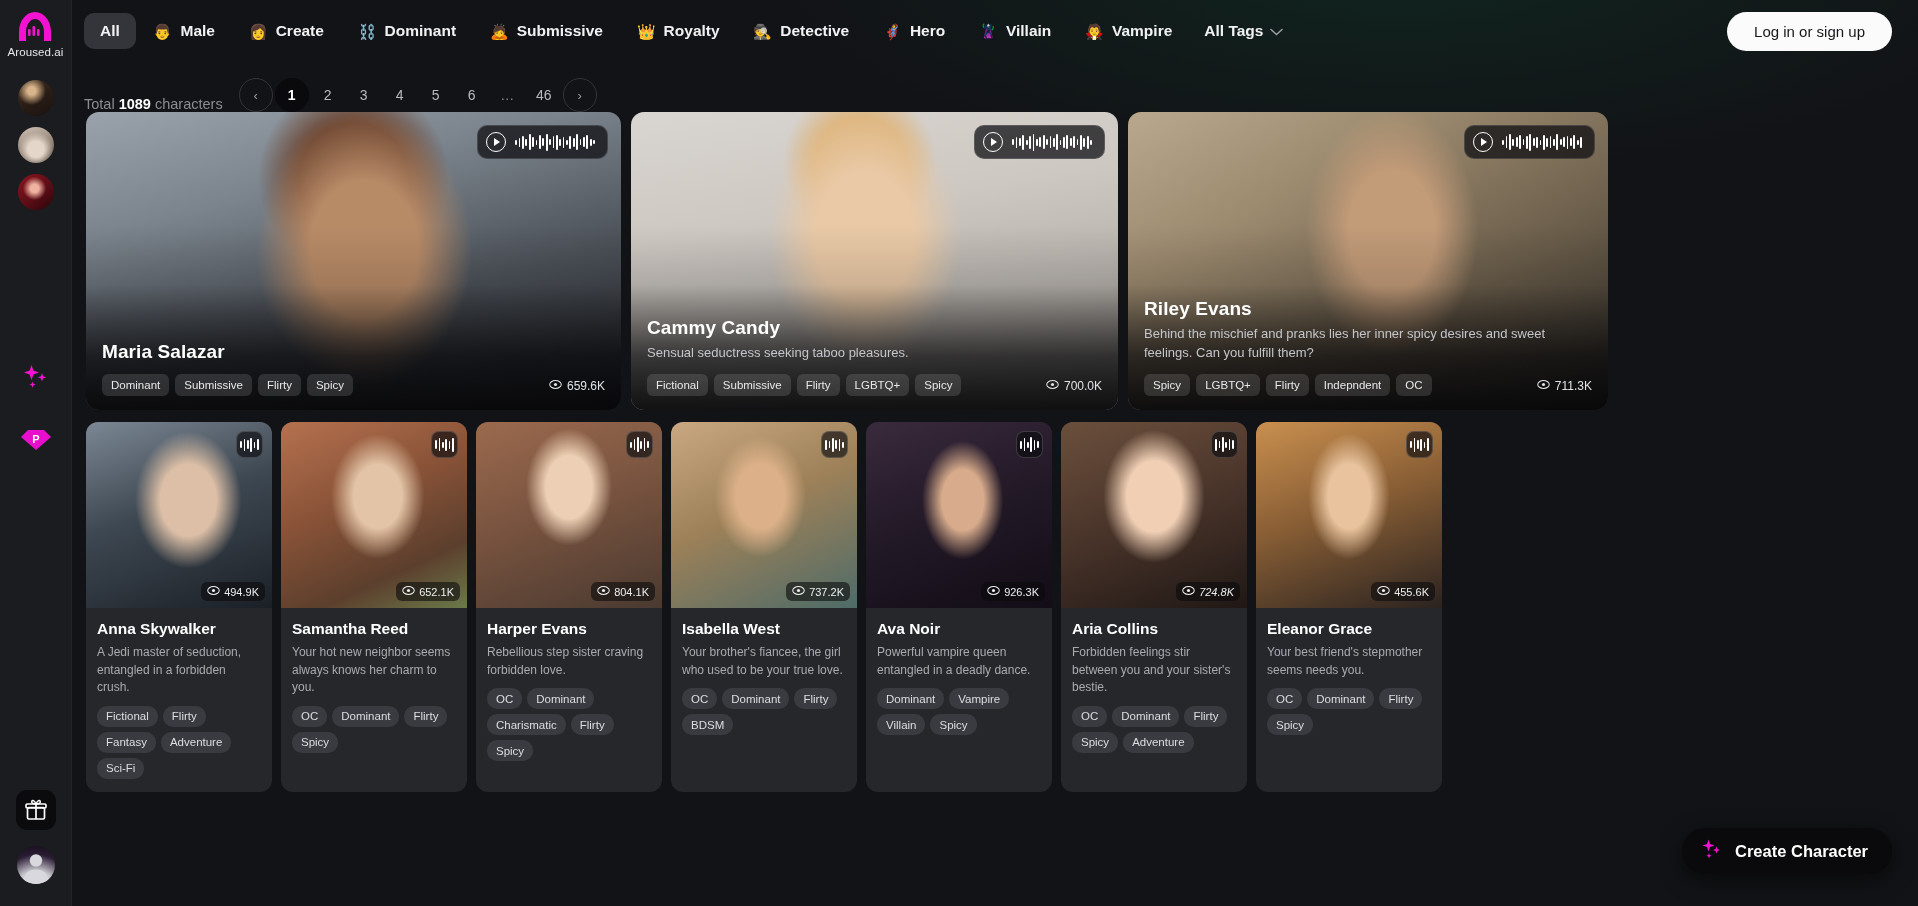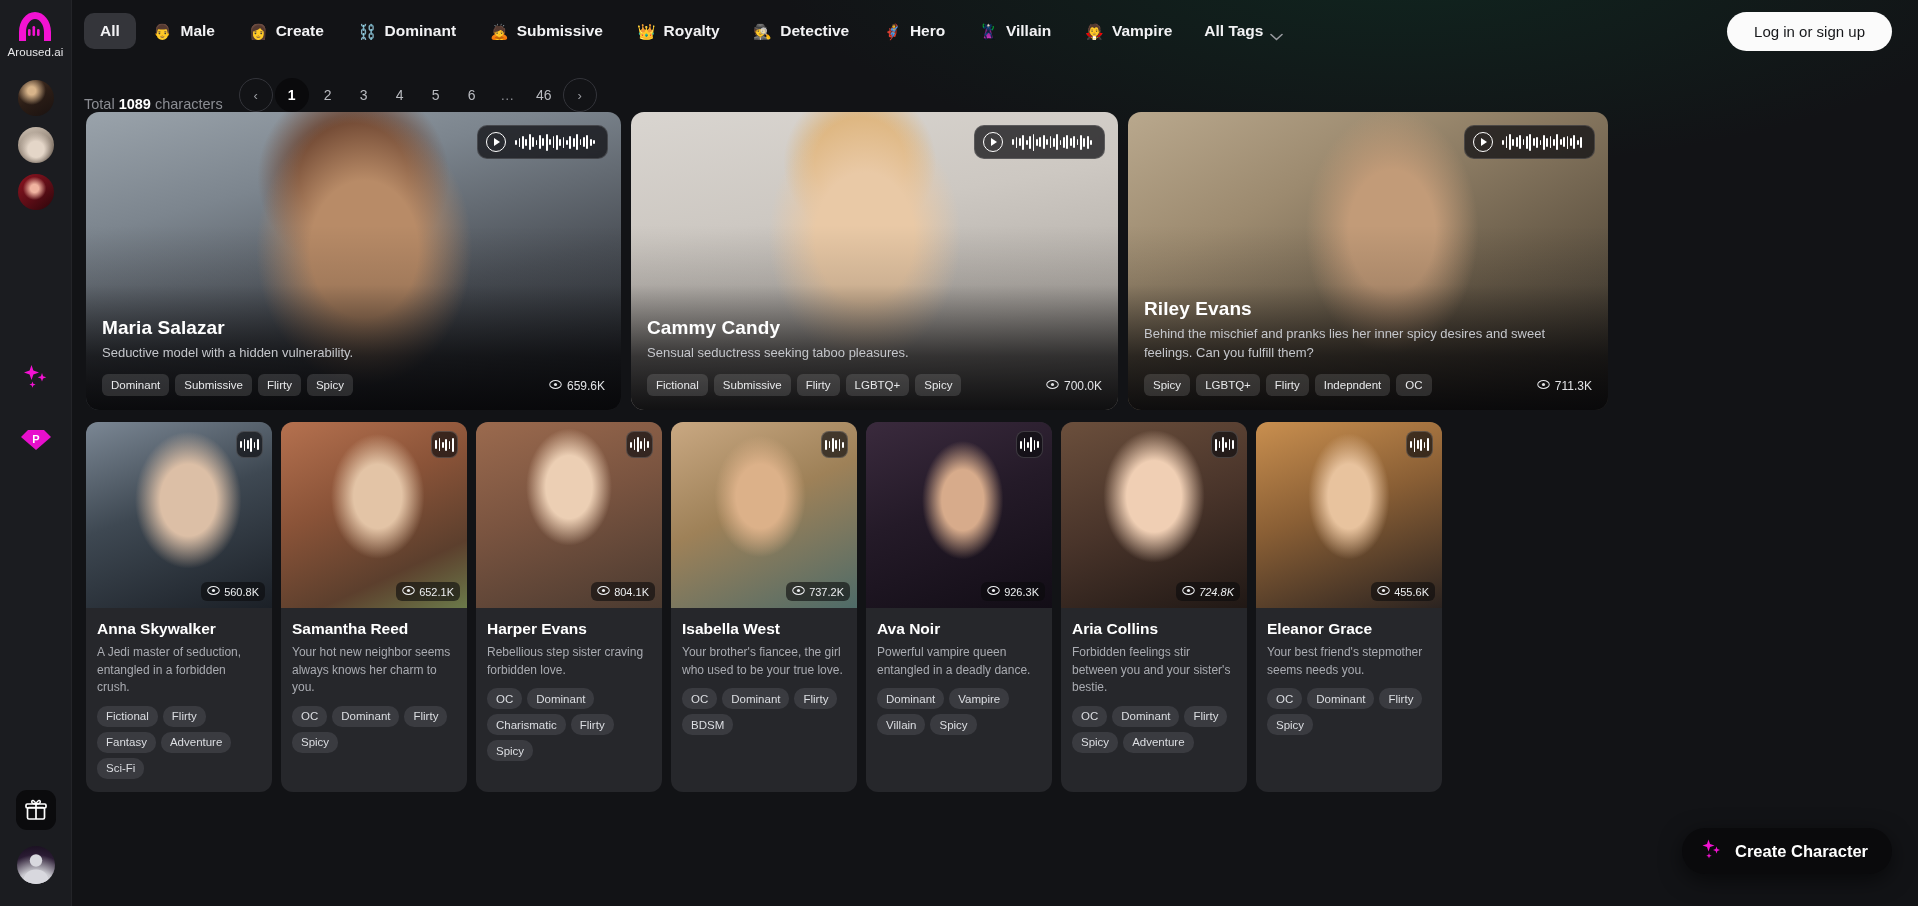--- a/index.html
+++ b/index.html
@@ -58,21 +58,21 @@
   
   .topnav { height: 62px; display: flex; align-items: center; padding: 0 18px 0 12px; position: relative; }
   .tabs { display: flex; align-items: center; gap: 2px; }
   .tab {
     display: flex; align-items: center; gap: 8px;
     padding: 9px 16px; border-radius: 10px; cursor: pointer;
     font-size: 15.5px; font-weight: 700; color: #f2f2f4; white-space: nowrap; text-align: center;
   }
   .tab.active { background: #34353a; }
   .tab .emo { font-size: 15px; line-height: 1; }
-  .alltags { display:flex; align-items:center; gap:7px; padding: 9px 14px; cursor:pointer;
+  .alltags { display:flex; gap:7px; padding: 9px 14px; cursor:pointer;
     font-size: 15.5px; font-weight: 700; color: #f2f2f4; }
   .chev { width: 13px; height: 8px; }
   .login-btn {
     position: absolute; right: 26px; top: 12px;
     height: 39px; padding: 0 27px; border-radius: 20px; border: none;
     background: #fbfbfb; color: #16171a; font-size: 15px; font-weight: 400;
     font-family: "Liberation Sans", sans-serif; cursor: pointer;
   }
 
   
@@ -341,21 +341,20 @@
               <span style="height:16px"></span>
               <span style="height:6px"></span>
             <span style="height:10px"></span>
               <span style="height:14px"></span>
               <span style="height:7px"></span>
               <span style="height:4px"></span>
           </span>
         </div>
         <div class="fmeta">
           <div class="fname">Maria Salazar</div>
-          <div class="fdesc">Seductive model with a hidden vulnerability.</div>
           <div class="ftags">
             <span class="ftag">Dominant</span>
             <span class="ftag">Submissive</span>
             <span class="ftag">Flirty</span>
             <span class="ftag">Spicy</span>
           </div>
         </div>
         <div class="fviews">
           <span>
             <svg class="eye" width="14" height="10" viewBox="0 0 14 10">
@@ -490,21 +489,21 @@
               <span style="height:9px"></span>
               <span style="height:14px"></span>
               <span style="height:6px"></span>
               <span style="height:11px"></span>
           </div>
           <div class="gviews">
             <span><svg class="eye" width="13" height="9" viewBox="0 0 14 10">
                   <ellipse cx="7" cy="5" rx="6.2" ry="4.2" fill="none" stroke="#eceef0" stroke-width="1.1"></ellipse>
                   <circle cx="7" cy="5" r="1.7" fill="#eceef0"></circle>
                 </svg></span>
-            <span>560.8K</span>
+            <span>494.9K</span>
           </div>
         </div>
         <div class="gbody">
           <div class="gname">Anna Skywalker</div>
           <div class="gdesc">A Jedi master of seduction, entangled in a forbidden crush.</div>
           <div class="gtags">
             <span class="gtag">Fictional</span>
             <span class="gtag">Flirty</span>
             <span class="gtag">Fantasy</span>
             <span class="gtag">Adventure</span>

